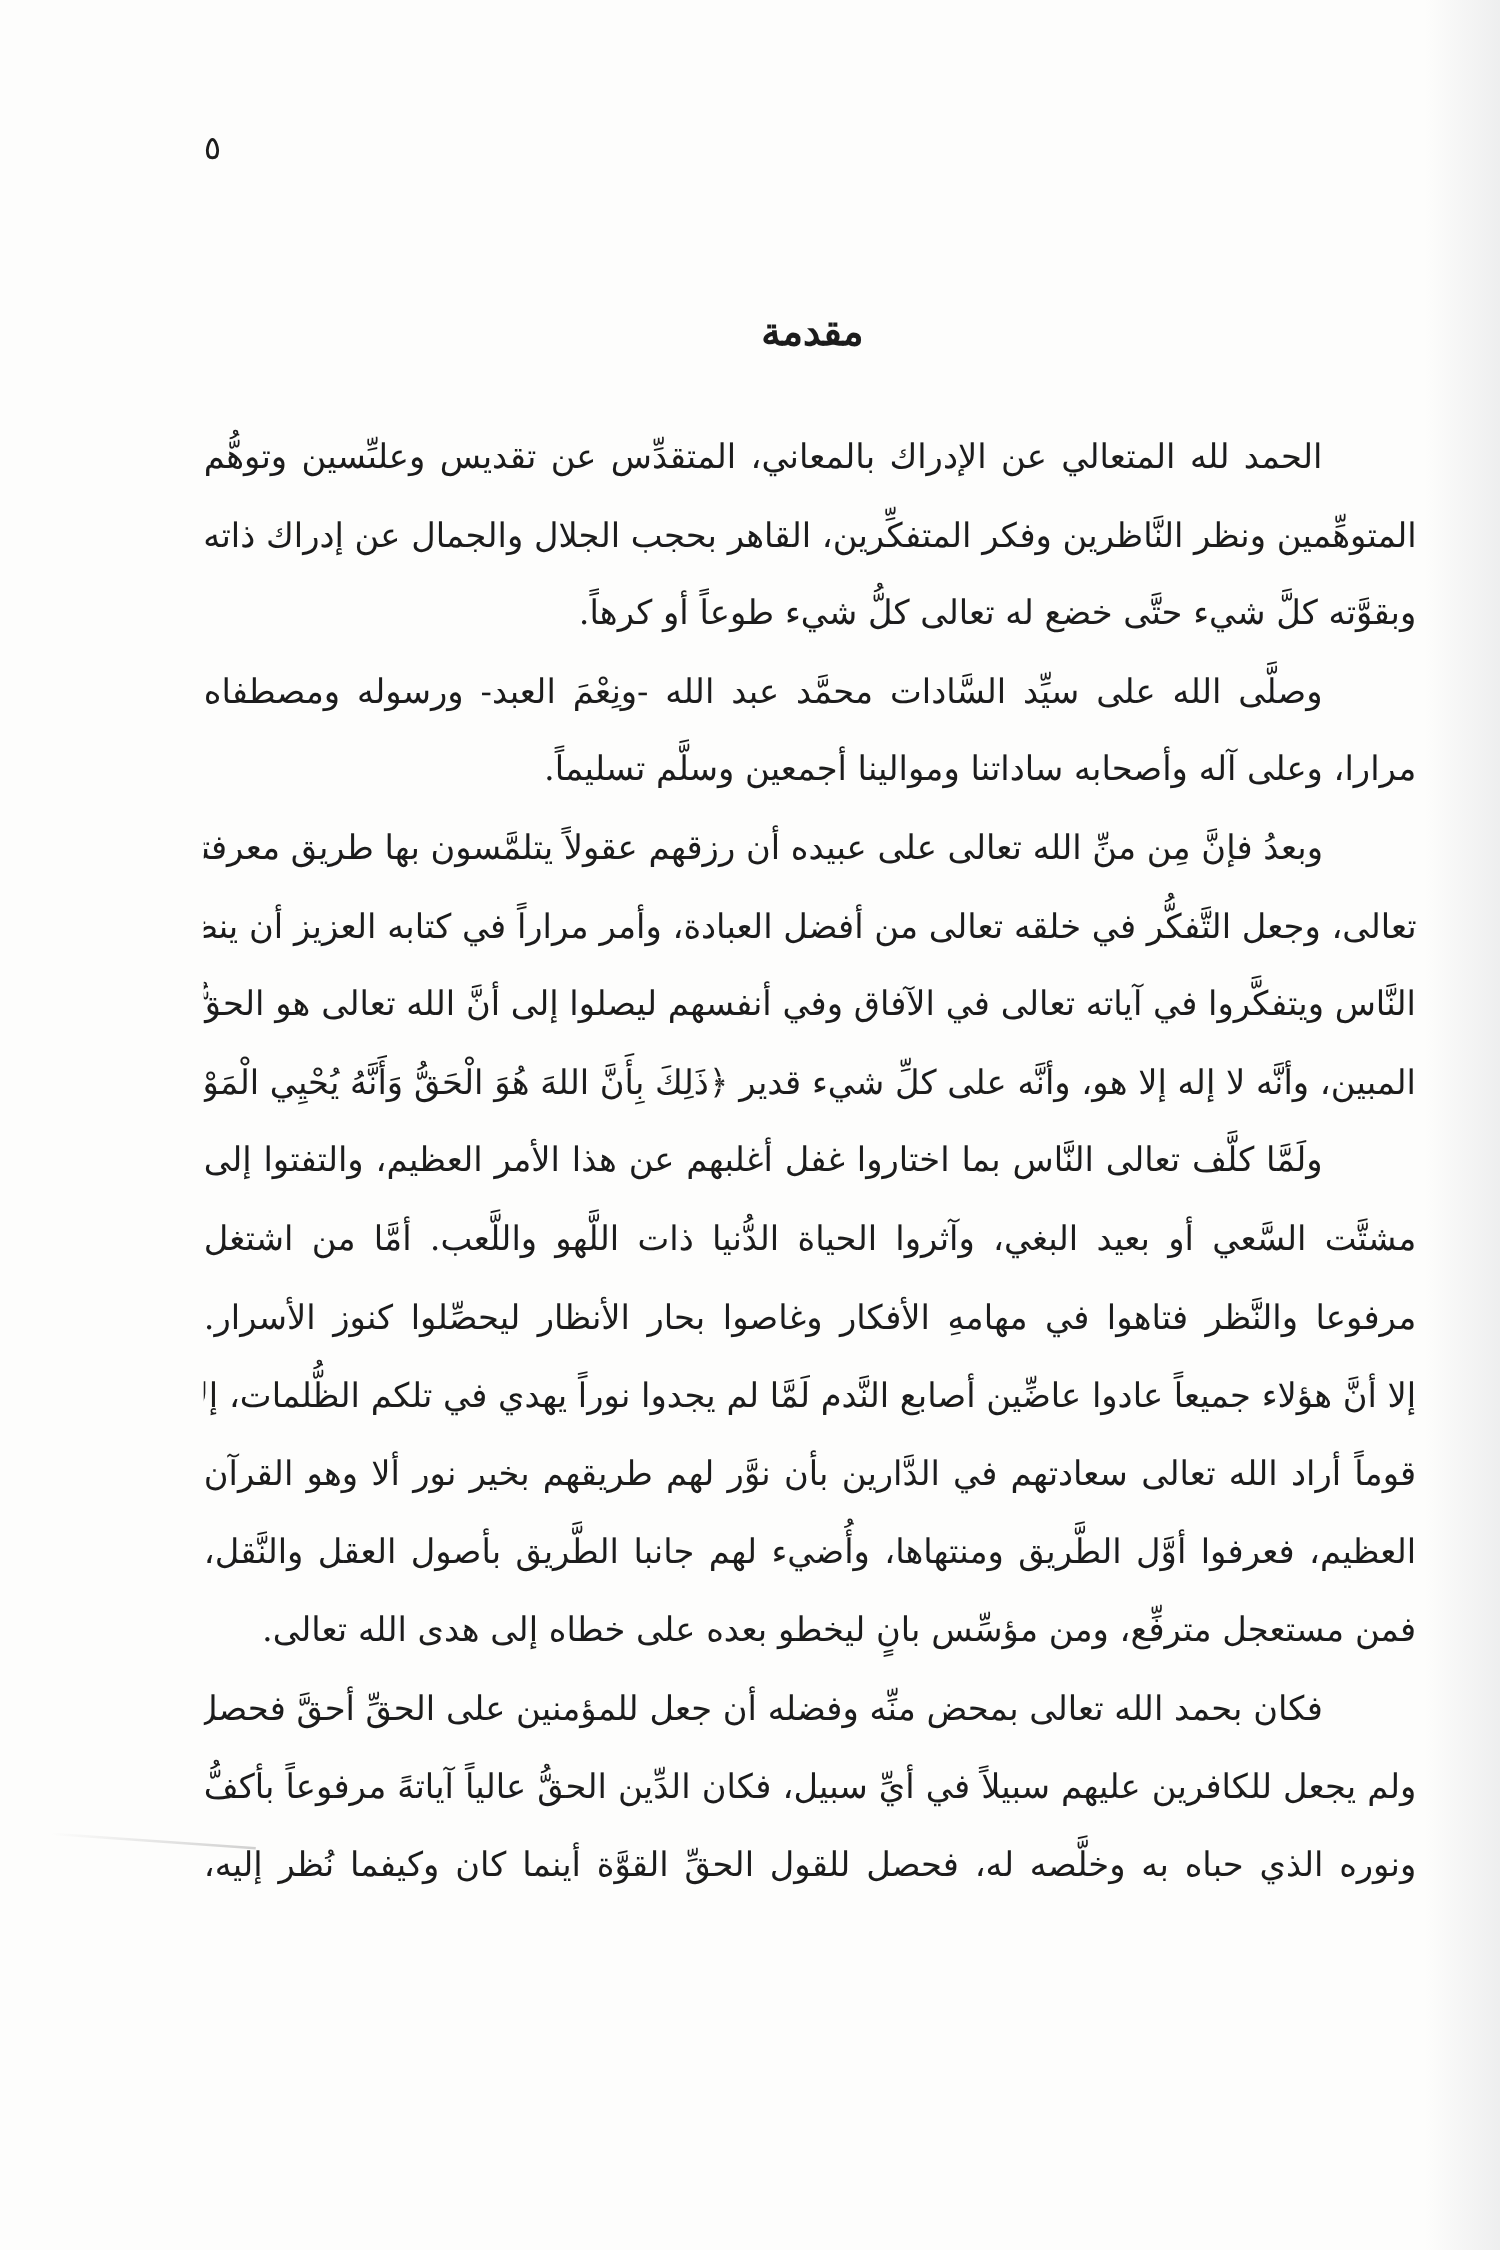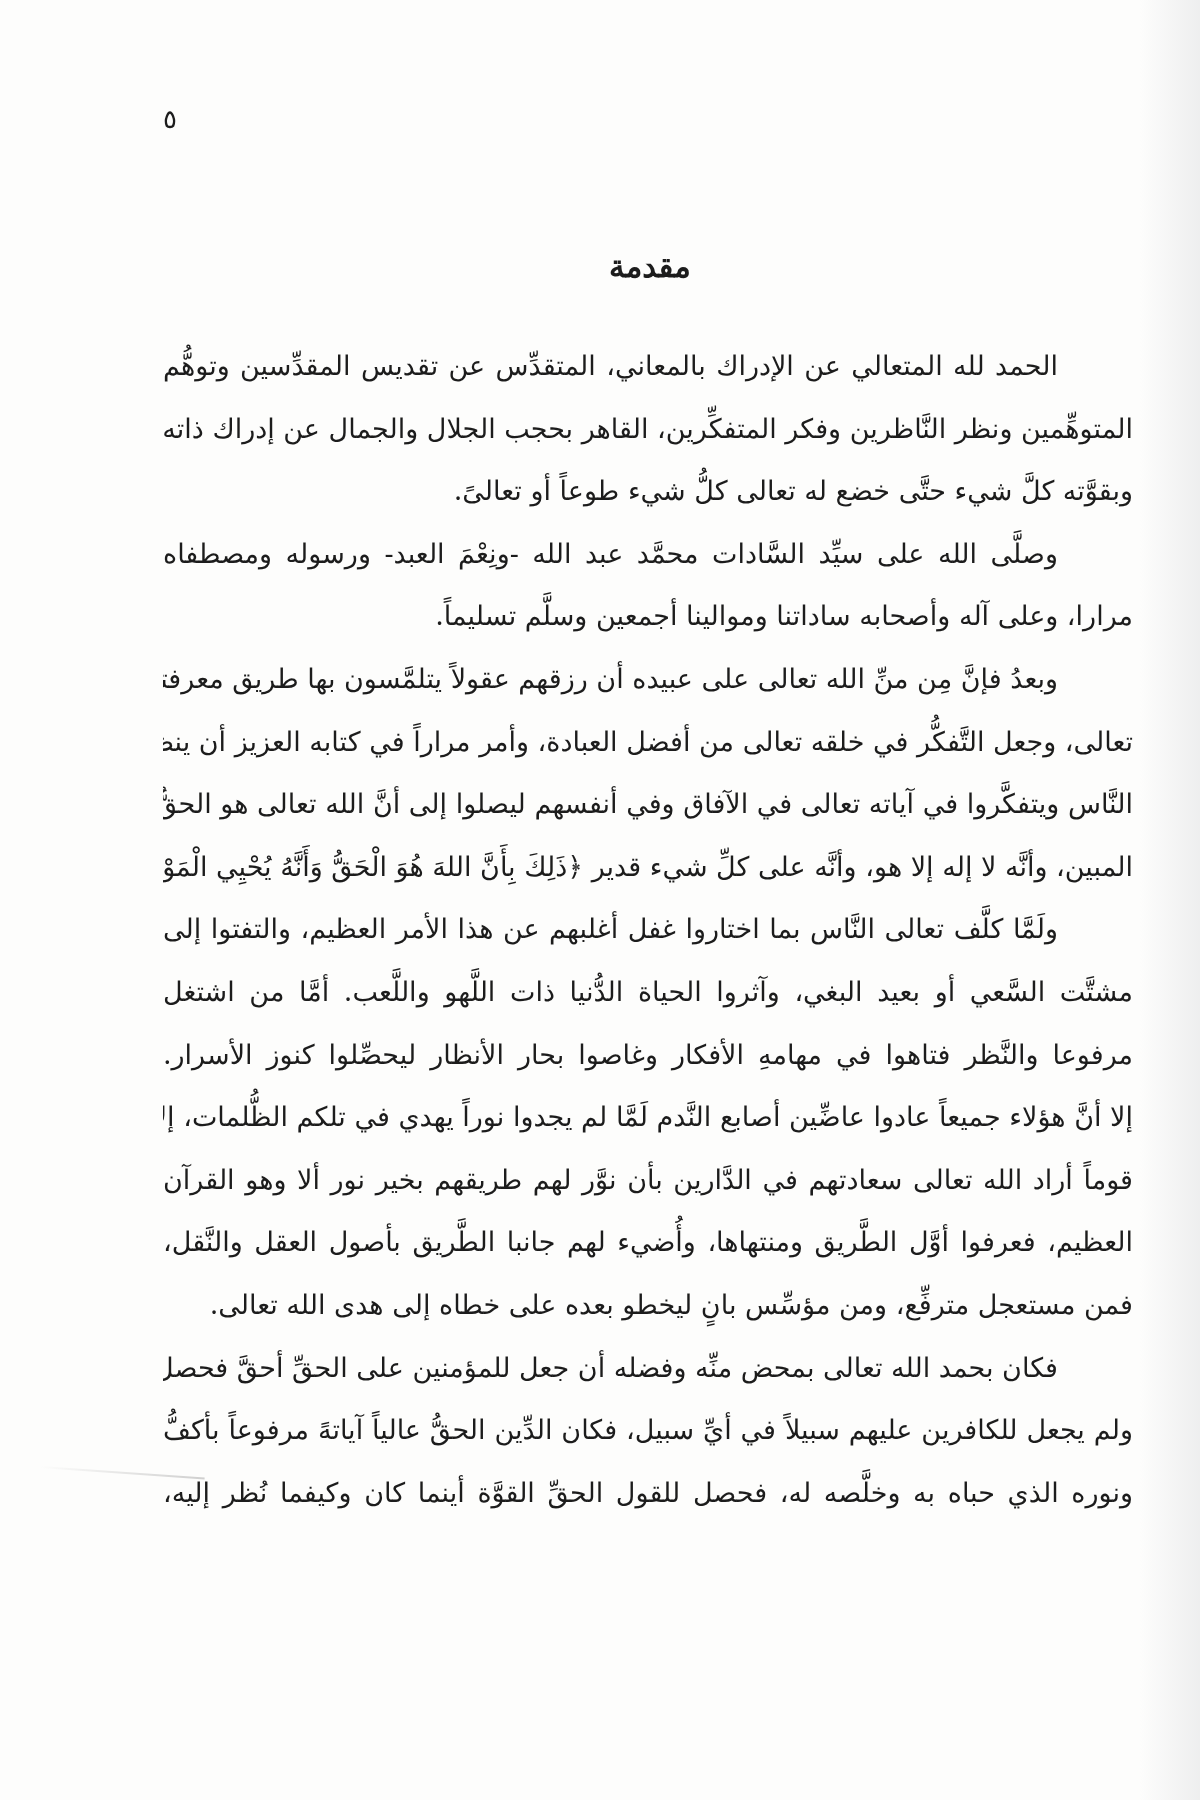--- a/index.html
+++ b/index.html
@@ -41,23 +41,23 @@
 </head>
 <body>
 
 <div class="page-shadow"></div>
 <div class="scan-line"></div>
 
 <div class="page-number">٥</div>
 <div class="title">مقدمة</div>
 
 <div class="body" id="body-text">
-  <span class="line indent">الحمد لله المتعالي عن الإدراك بالمعاني، المتقدِّس عن تقديس المقدِّسين وتوهُّم</span>
+  <span class="line indent">الحمد لله المتعالي عن الإدراك بالمعاني، المتقدِّس عن تقديس وعلىِّسين وتوهُّم</span>
   <span class="line">المتوهِّمين ونظر النَّاظرين وفكر المتفكِّرين، القاهر بحجب الجلال والجمال عن إدراك ذاته،</span>
-  <span class="line last">وبقوَّته كلَّ شيء حتَّى خضع له تعالى كلُّ شيء طوعاً أو تعالىً.</span>
+  <span class="line last">وبقوَّته كلَّ شيء حتَّى خضع له تعالى كلُّ شيء طوعاً أو كرهاً.</span>
   <span class="line indent">وصلَّى الله على سيِّد السَّادات محمَّد عبد الله -ونِعْمَ العبد- ورسوله ومصطفاه</span>
   <span class="line last">مرارا، وعلى آله وأصحابه ساداتنا وموالينا أجمعين وسلَّم تسليماً.</span>
   <span class="line indent">وبعدُ فإنَّ مِن منِّ الله تعالى على عبيده أن رزقهم عقولاً يتلمَّسون بها طريق معرفته</span>
   <span class="line">تعالى، وجعل التَّفكُّر في خلقه تعالى من أفضل العبادة، وأمر مراراً في كتابه العزيز أن ينظر</span>
   <span class="line">النَّاس ويتفكَّروا في آياته تعالى في الآفاق وفي أنفسهم ليصلوا إلى أنَّ الله تعالى هو الحقُّ</span>
   <span class="line">المبين، وأنَّه لا إله إلا هو، وأنَّه على كلِّ شيء قدير ﴿ذَلِكَ بِأَنَّ اللهَ هُوَ الْحَقُّ وَأَنَّهُ يُحْيِي الْمَوْتَى</span>
   <span class="line indent">ولَمَّا كلَّف تعالى النَّاس بما اختاروا غفل أغلبهم عن هذا الأمر العظيم، والتفتوا إلى</span>
   <span class="line">مشتَّت السَّعي أو بعيد البغي، وآثروا الحياة الدُّنيا ذات اللَّهو واللَّعب. أمَّا من اشتغل</span>
   <span class="line">مرفوعا والنَّظر فتاهوا في مهامهِ الأفكار وغاصوا بحار الأنظار ليحصِّلوا كنوز الأسرار.</span>
   <span class="line">إلا أنَّ هؤلاء جميعاً عادوا عاضِّين أصابع النَّدم لَمَّا لم يجدوا نوراً يهدي في تلكم الظُّلمات، إلا</span>

